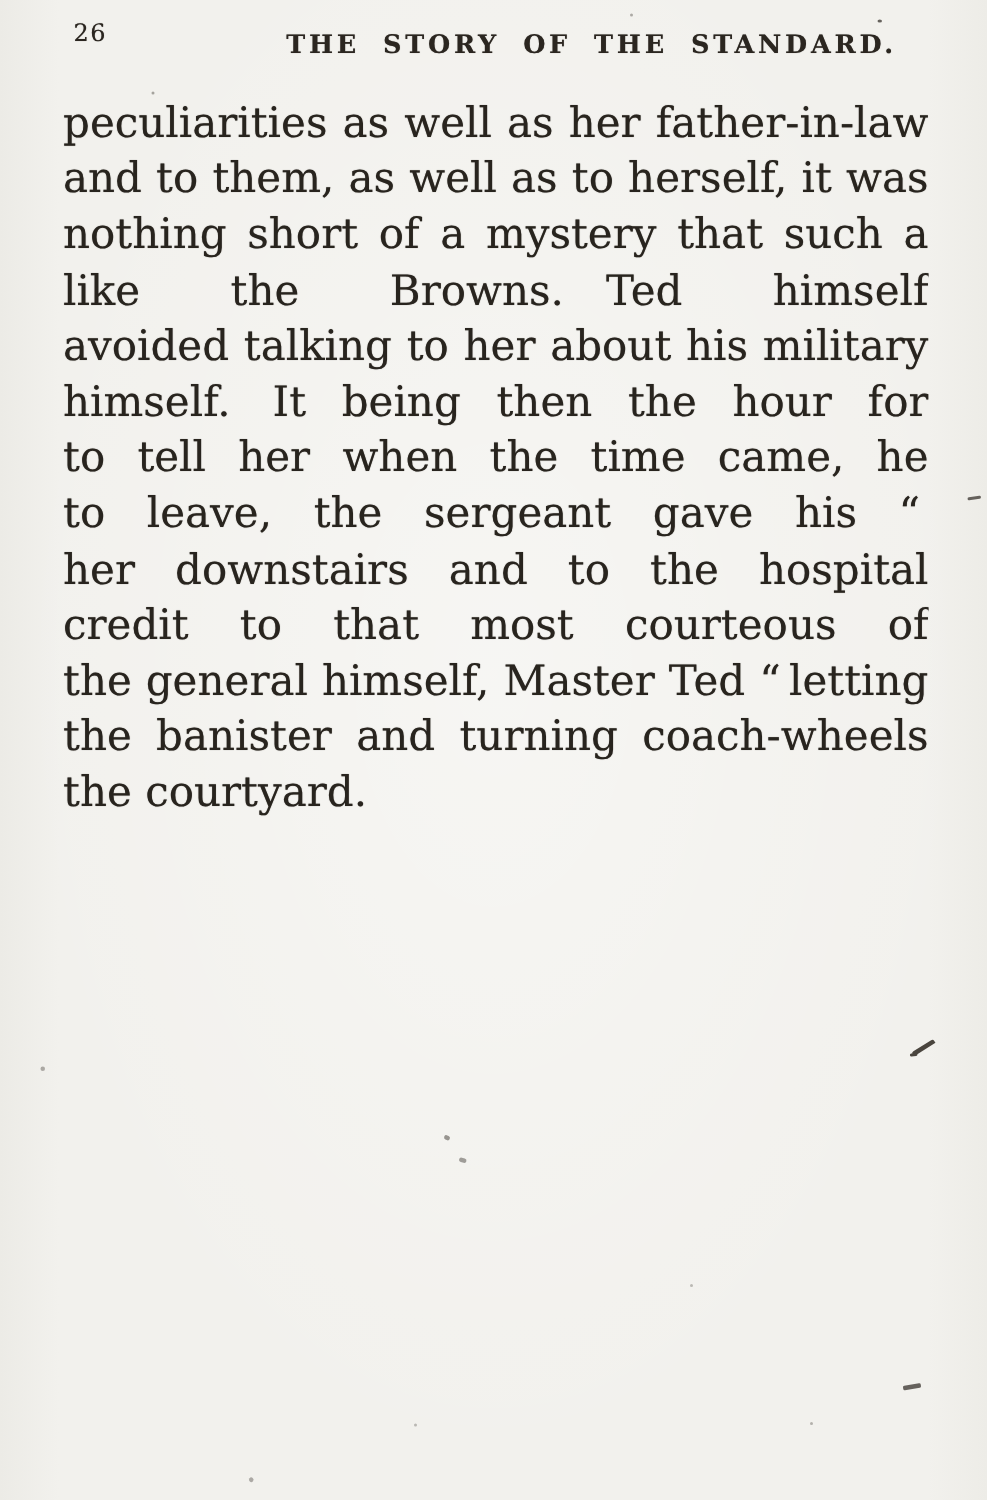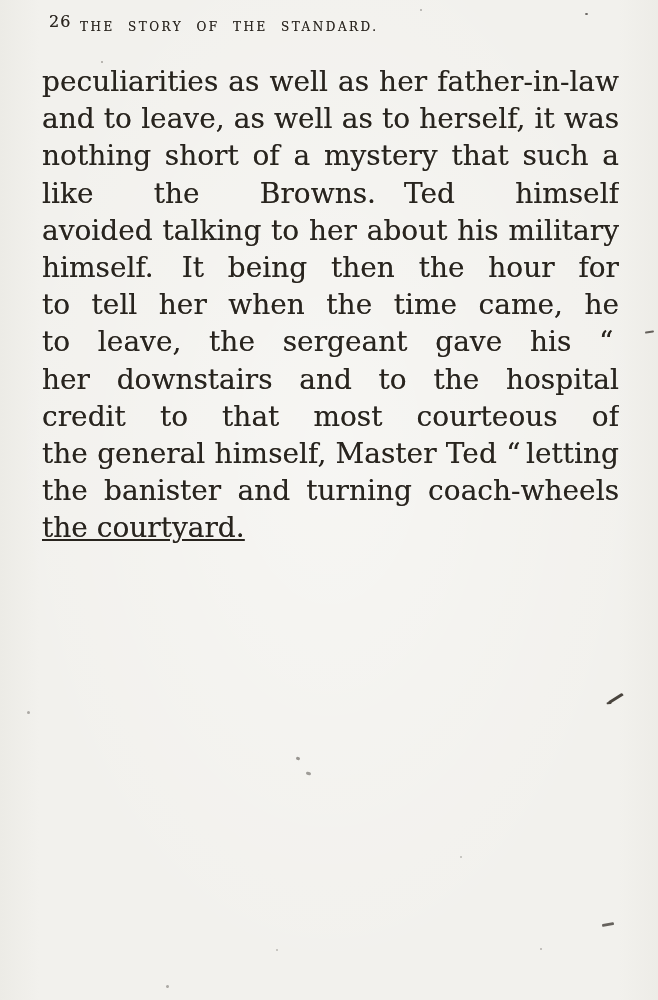--- a/index.html
+++ b/index.html
@@ -22,23 +22,23 @@
     position: absolute;
     left: 49px; top: 12px;
     font-size: 16px;
     letter-spacing: 1px;
     color: #2b2620;
     text-shadow: 0 0 0.5px rgba(30,25,20,0.6);
   }
   .runtitle {
     position: absolute;
     left: 80px; right: 60px; top: 20px;
-    text-align: left;
-    font-size: 12px;
-    font-weight: normal;
+    text-align: right;
+    font-size: 17px;
+    font-weight: bold;
     letter-spacing: 2.5px;
     word-spacing: 7px;
     color: #2b2620;
     text-shadow: 0 0 0.5px rgba(30,25,20,0.55);
   }
 
   
   .bodytext {
     position: absolute;
     top: 63px;
@@ -49,21 +49,21 @@
     height: 37.2px;
     line-height: 37.2px;
     font-size: 28px;
     text-align: justify;
     text-align-last: justify;
     overflow: hidden;
     white-space: normal;
     color: #28241e;
     text-shadow: 0 0 0.6px rgba(35,30,24,0.55);
   }
-  .line.last { text-align-last: left; text-decoration: underline; }
+  .line.last { text-align-last: left; }
 
   
   .speck { position: absolute; background: rgba(55,50,44,0.75); border-radius: 50%; }
   .s1  { left: 585px; top: 13px;  width: 3px; height: 2px; }
   .s2  { left: 420px; top: 9px;   width: 2px; height: 2px; opacity: .5; }
   .s3  { left: 101px; top: 61px;  width: 2px; height: 2px; opacity: .55; }
   .s4  { left: 645px; top: 331px; width: 9px; height: 2px; border-radius: 1px; transform: rotate(-8deg); }
   .s5  { left: 27px;  top: 711px; width: 3px; height: 3px; opacity: .5; }
   .s6  { left: 296px; top: 757px; width: 4px; height: 3px; opacity: .65; transform: rotate(25deg); border-radius: 2px; }
   .s7  { left: 306px; top: 772px; width: 5px; height: 3px; opacity: .6;  transform: rotate(15deg); border-radius: 2px; }
@@ -97,21 +97,21 @@
 
 <div id="screen">
 
   <div class="header">
     <span class="pagenum">26</span>
     <span class="runtitle">THE STORY OF THE STANDARD.</span>
   </div>
 
   <div class="bodytext">
       <div class="line">peculiarities as well as her father-in-law did ;</div>
-      <div class="line">and to leave, as well as to herself, it was</div>
+      <div class="line">and to them, as well as to herself, it was</div>
       <div class="line">nothing short of a mystery that such a woman</div>
       <div class="line">like the Browns. Ted himself instinctively</div>
       <div class="line">avoided talking to her about his military</div>
       <div class="line">himself. It being then the hour for visitors</div>
       <div class="line">to tell her when the time came, he thought to</div>
       <div class="line">to leave, the sergeant gave his “ nothing ”</div>
       <div class="line">her downstairs and to the hospital steam with a</div>
       <div class="line">credit to that most courteous of gentlemen,</div>
       <div class="line">the general himself, Master Ted “ letting off</div>
       <div class="line">the banister and turning coach-wheels general</div>

